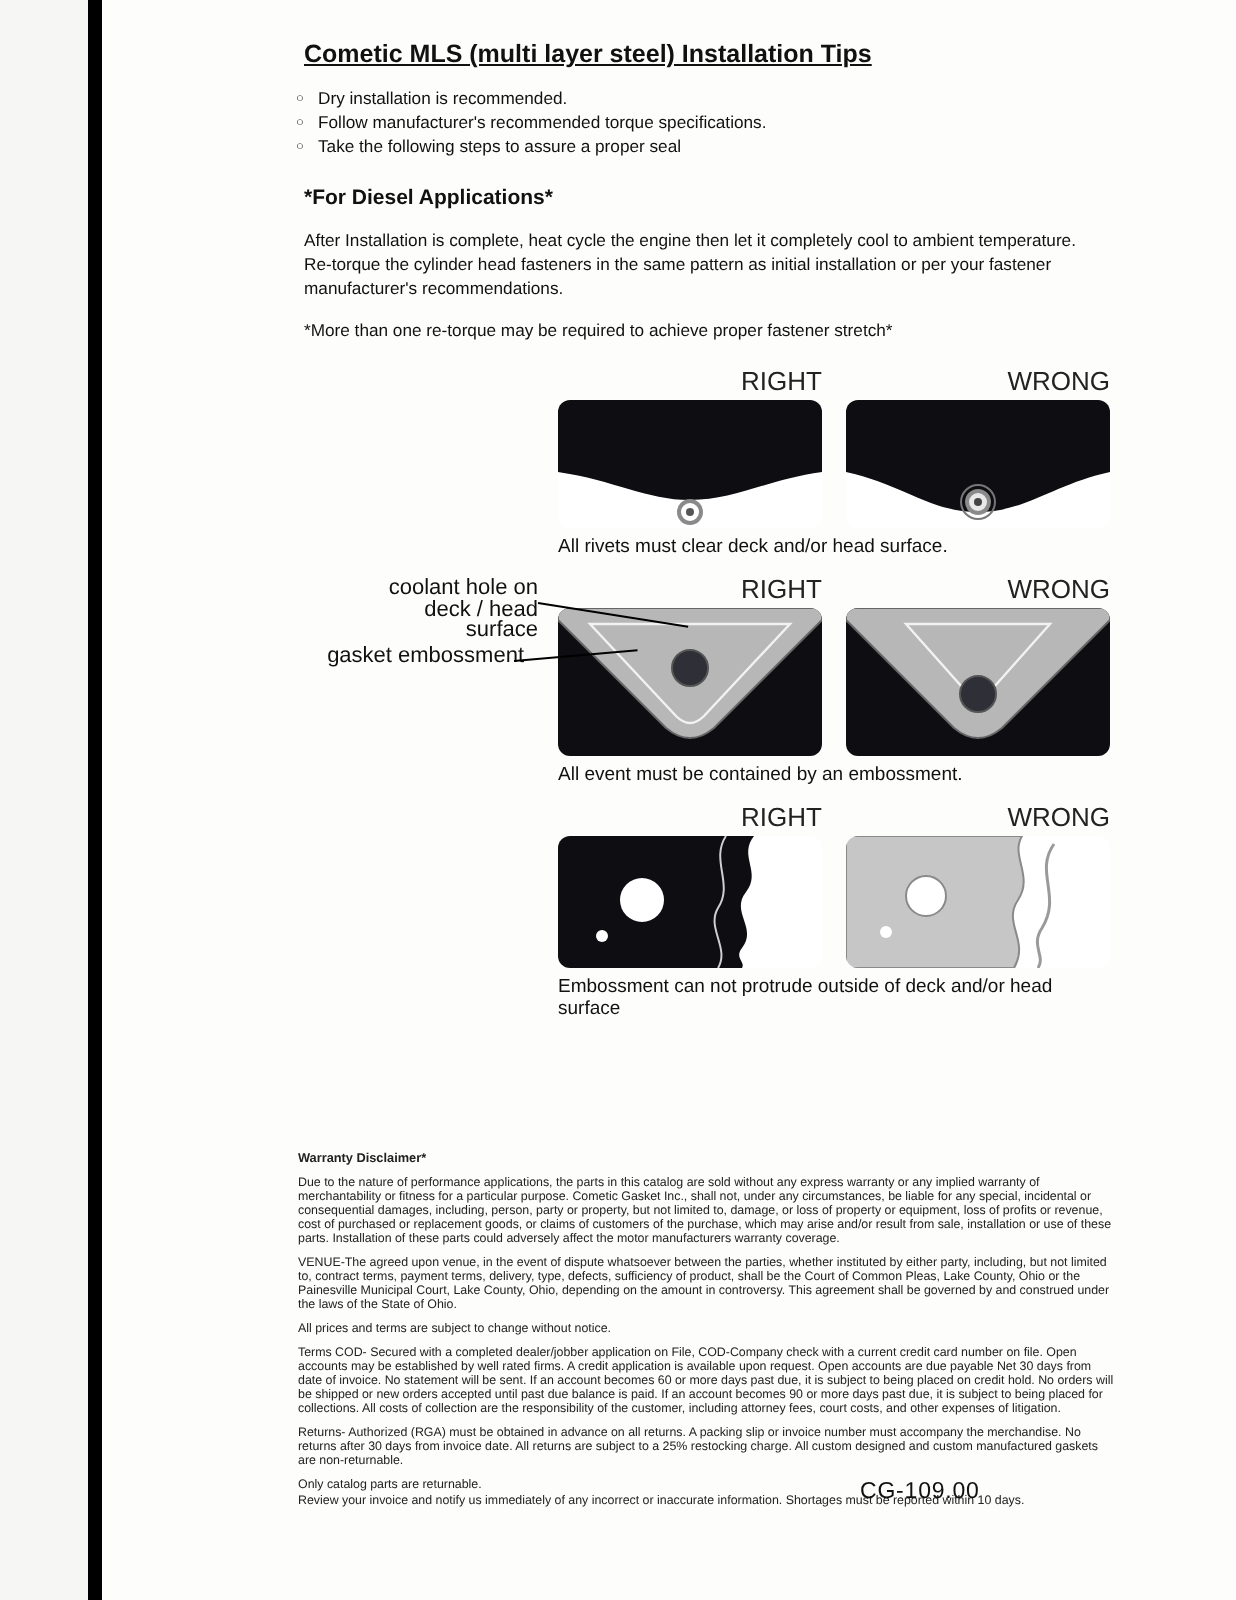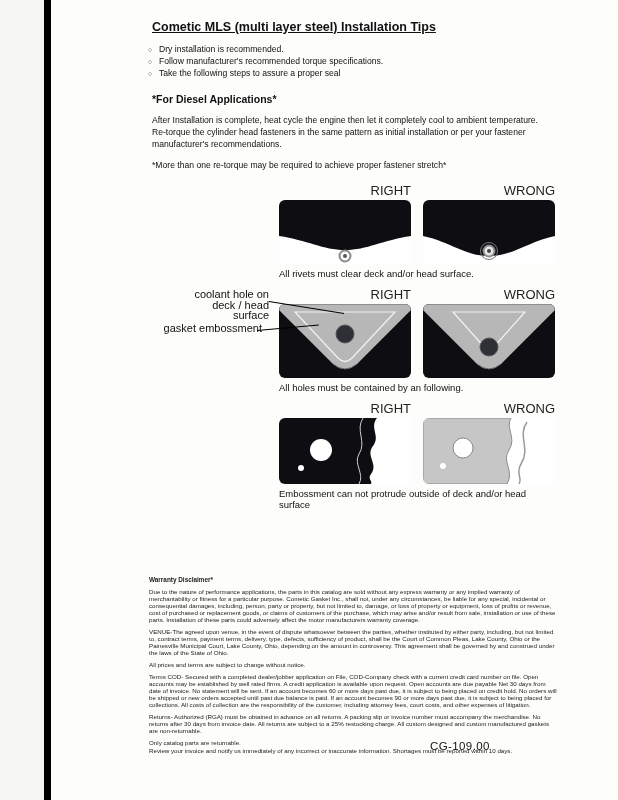--- a/index.html
+++ b/index.html
@@ -102,21 +102,21 @@
         </div>
         <div class="panel">
           <svg width="132" height="74" viewBox="0 0 132 74">
             <rect width="132" height="74" fill="#0d0d12"></rect>
             <path d="M0,0 H132 V6 L78,60 Q66,70 54,60 L0,6 Z" fill="#b7b7b7" stroke="#666" stroke-width="1"></path>
             <path d="M30,8 L102,8 L70,44 Q66,49 62,44 Z" fill="none" stroke="#f2f2f2" stroke-width="1.2"></path>
             <circle cx="66" cy="43" r="9" fill="#2f2f38" stroke="#555" stroke-width="1"></circle>
           </svg>
         </div>
       </div>
-      <div class="dcaption">All holes must be contained by an following.</div>
+      <div class="dcaption">All event must be contained by an embossment.</div>
 
       <div class="callout callout1">coolant hole on deck / head surface</div>
       <div class="cline cline1"></div>
       <div class="callout callout2">gasket embossment</div>
       <div class="cline cline2"></div>
 
       <div class="dlabels">
         <span>RIGHT</span>
         <span>WRONG</span>
       </div>

